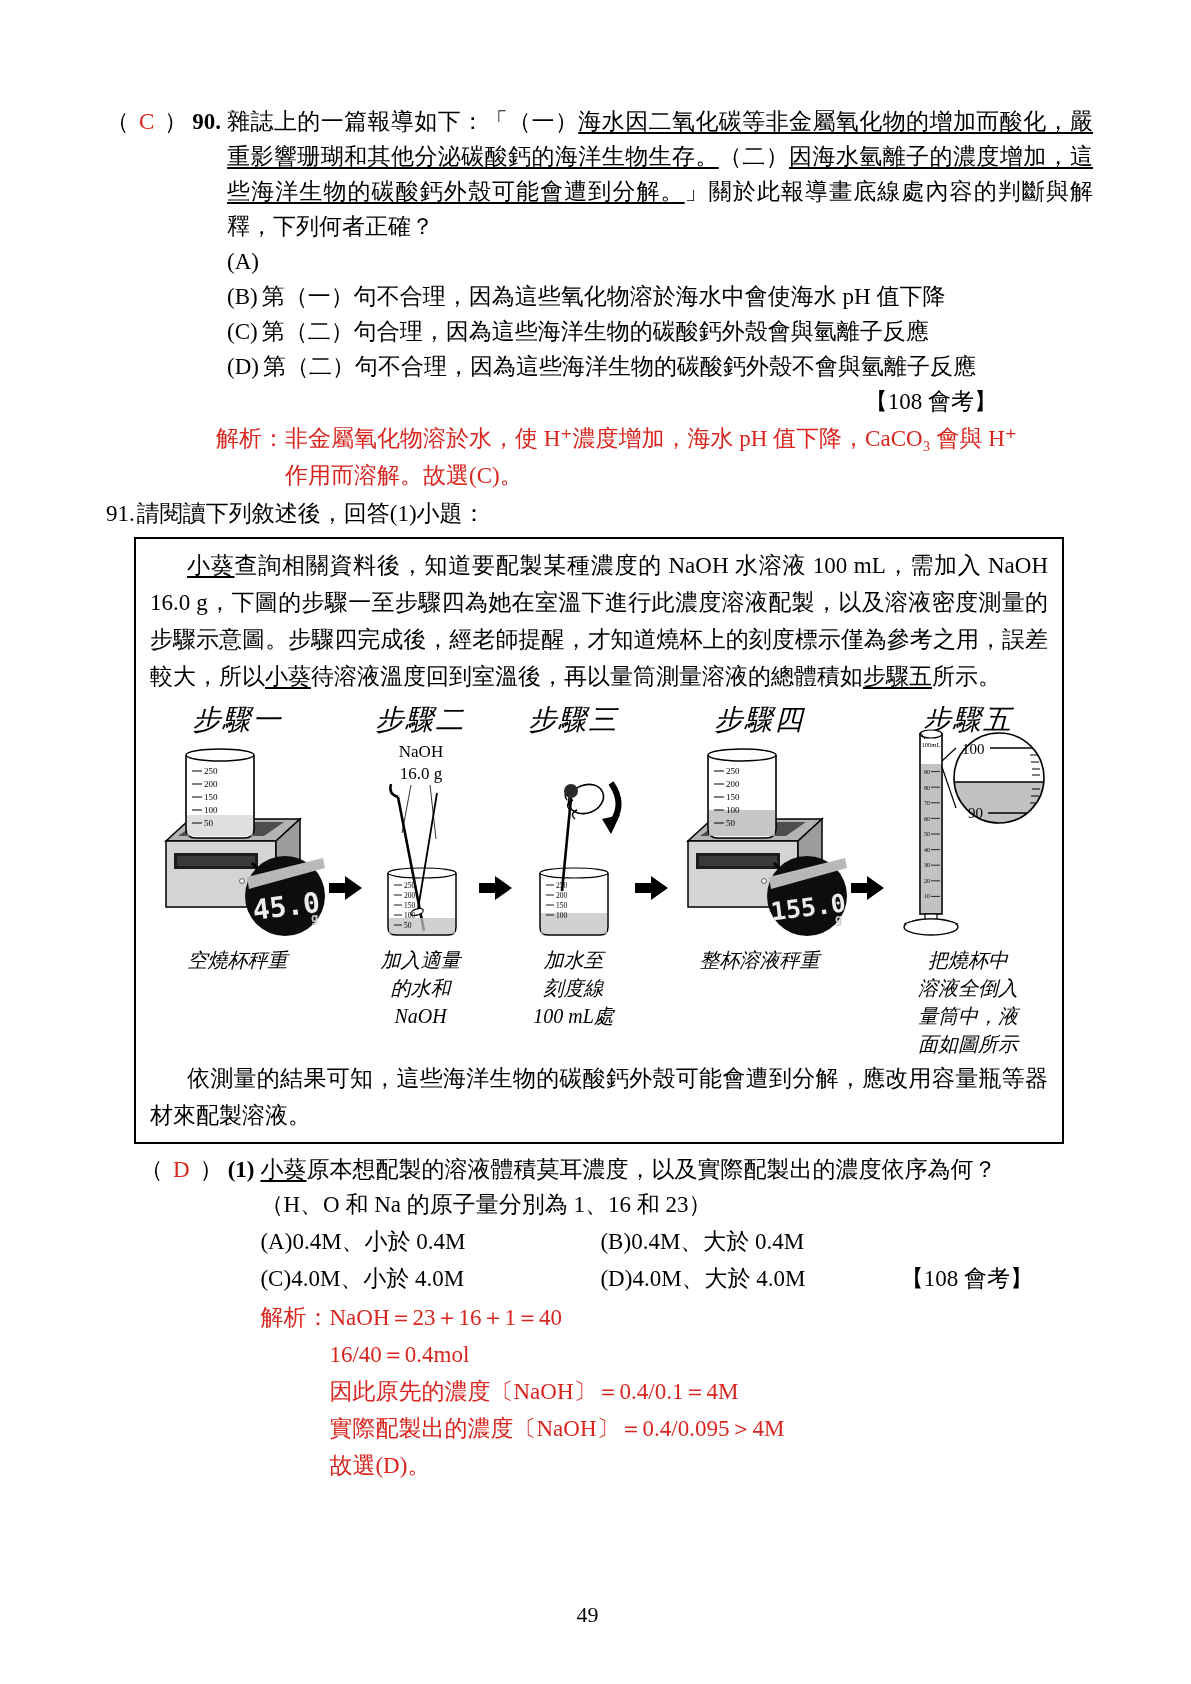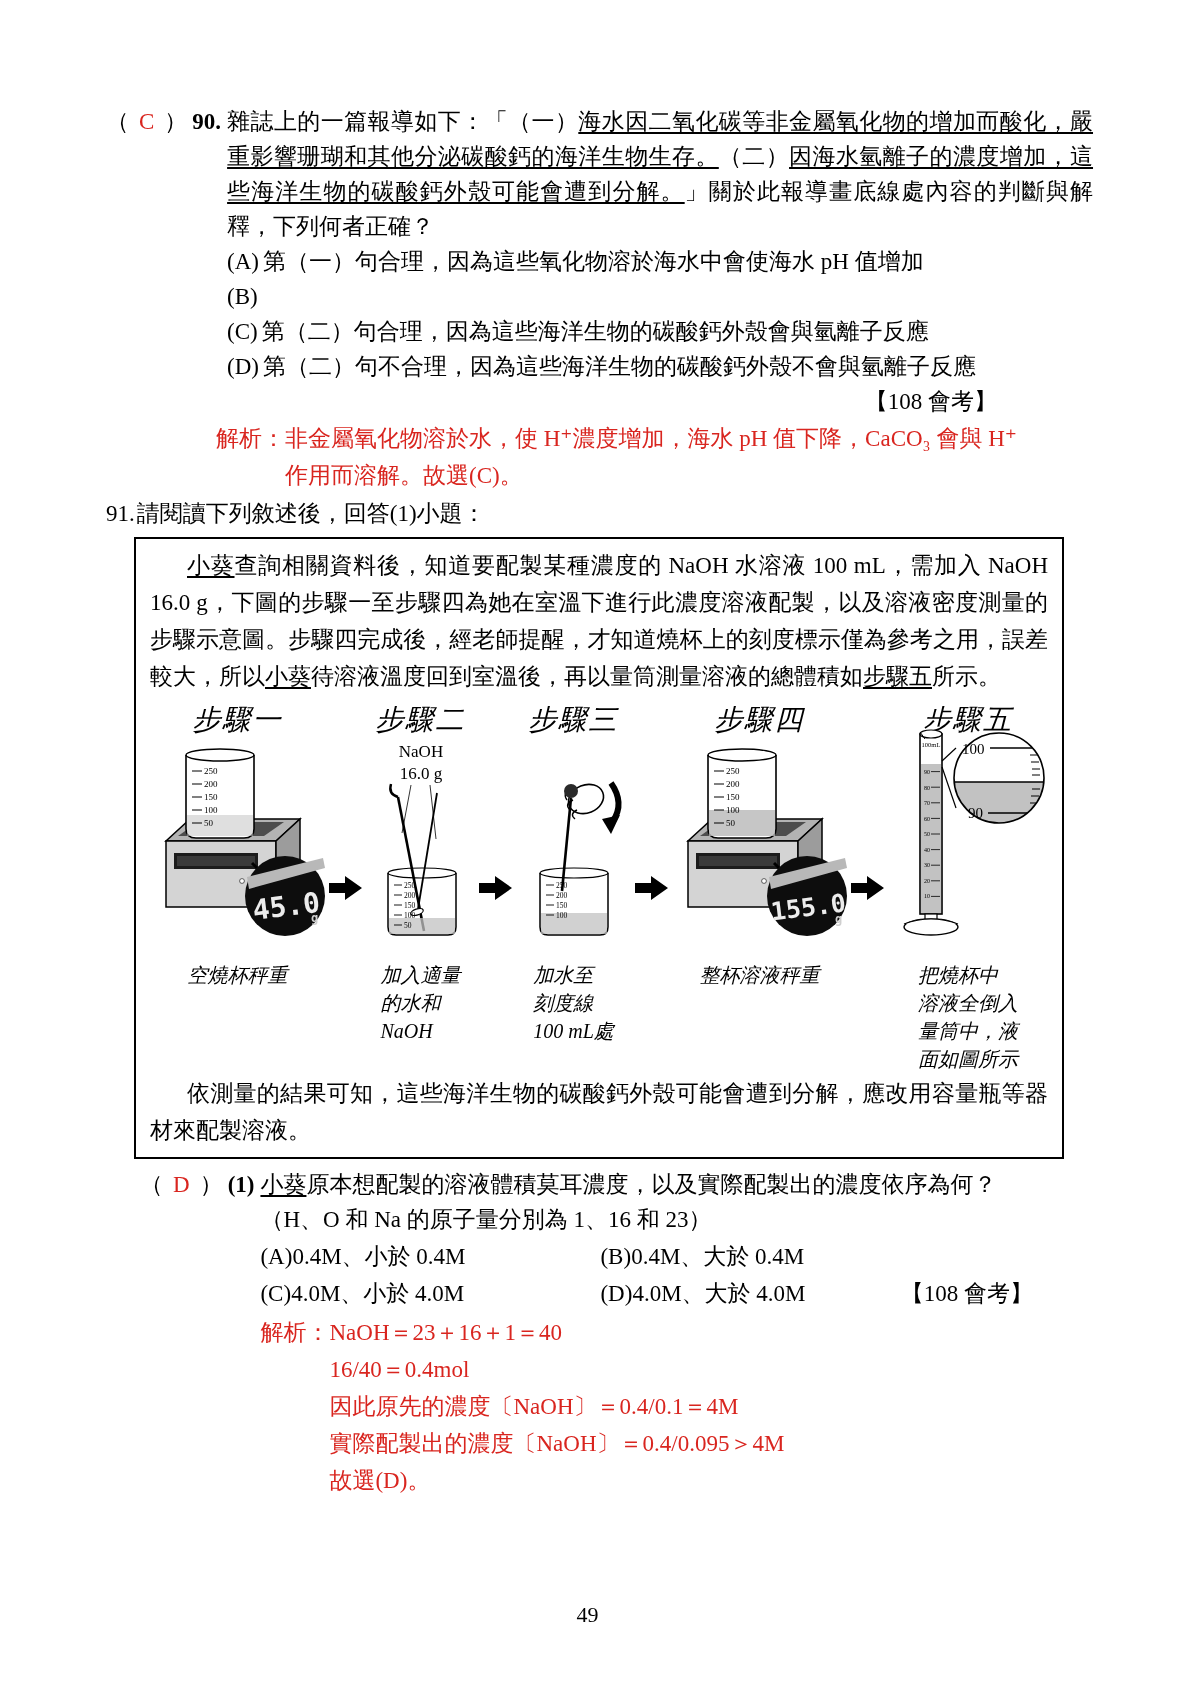--- a/index.html
+++ b/index.html
@@ -32,21 +32,21 @@
   .q91head .qnum91 { margin-right:2px; }
 
   .qbox { width:930px; margin:5px 0 8px 28px; border:2px solid #000; padding:8px 14px 8px; }
   .boxpara { line-height:37px; text-align:justify; text-indent:37px; }
   .boxclose { line-height:37px; text-align:justify; text-indent:37px; }
 
   .diagram { display:flex; justify-content:center; align-items:flex-start; margin:10px 0 2px; }
   .step { display:flex; flex-direction:column; align-items:center; }
   .step-label { font-size:28px; line-height:30px; font-style:italic; letter-spacing:2px; }
   .step-gfx { height:206px; display:flex; align-items:flex-end; }
-  .step-cap { font-size:20px; line-height:28px; font-style:italic; text-align:left; margin-top:20px; }
+  .step-cap { font-size:20px; line-height:28px; font-style:italic; text-align:center; margin-top:5px; }
   .arrow { padding-top:170px; margin:0 1px; }
 
   .sub1 { margin-left:34px; margin-top:6px; }
   .sub-inner { }
   .note-line { line-height:36px; }
   .optrow { display:flex; line-height:37px; }
   .o1 { width:340px; display:flex; }
   .o2 { width:300px; display:flex; }
   .src2 { flex:1; text-align:right; padding-right:60px; }
   .an-sub { margin-top:2px; }
@@ -60,24 +60,24 @@
 <body>
 
 <div class="page">
 
   <div class="qrow">
     <div class="qprefix"><span>（</span><span class="ansletter red">C</span><span>）</span><span class="qnum">90.</span></div>
     <div class="qbody">
       <div class="stem"><span>雜誌上的一篇報導如下：「（一）</span><span class="u">海水因二氧化碳等非金屬氧化物的增加而酸化，嚴重影響珊瑚和其他分泌碳酸鈣的海洋生物生存。</span><span>（二）</span><span class="u">因海水氫離子的濃度增加，這些海洋生物的碳酸鈣外殼可能會遭到分解。</span><span>」關於此報導畫底線處內容的判斷與解釋，下列何者正確？</span></div>
       <div class="opt">
           <span class="lab">(A)</span>
-          <span class="txt">第（一）句合理，因為這些氧化物溶於海水中會使海水 pH 值增加</span>
         </div>
       <div class="opt">
           <span class="lab">(B)</span>
+          <span class="txt">第（一）句不合理，因為這些氧化物溶於海水中會使海水 pH 值下降</span>
         </div>
       <div class="opt">
           <span class="lab">(C)</span>
           <span class="txt">第（二）句合理，因為這些海洋生物的碳酸鈣外殼會與氫離子反應</span>
         </div>
       <div class="opt">
           <span class="lab">(D)</span>
           <span class="txt">第（二）句不合理，因為這些海洋生物的碳酸鈣外殼不會與氫離子反應</span>
         </div>
       <div class="source-line">【108 會考】</div>

